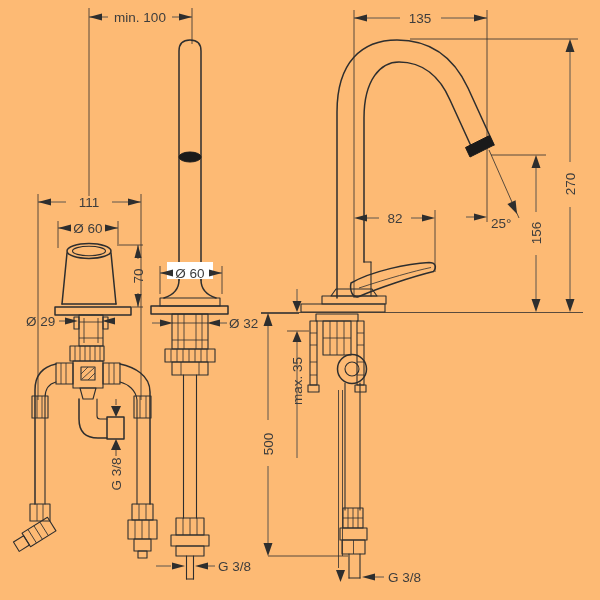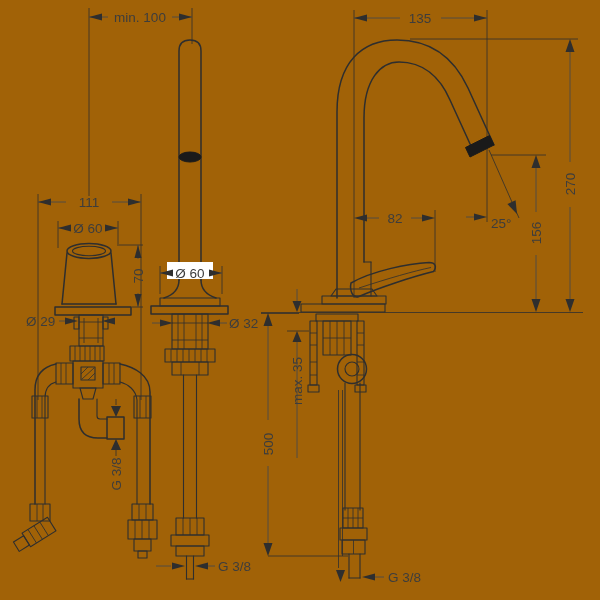--- a/index.html
+++ b/index.html
@@ -1,17 +1,17 @@
 <!DOCTYPE html>
 <html><head>
 <meta charset="utf-8">
 <style>
   html,body { margin:0; padding:0; }
   #stage {
-    width:600px; height:600px; background:#a16207; position:relative;
+    width:600px; height:600px; background:#fdba74; position:relative;
     font-family:"Liberation Sans", sans-serif;
   }
   svg text {
     font-family:"Liberation Sans", sans-serif;
     font-size:13.5px;
     fill:#3d3d3d;
   }
   .outline { fill:none; stroke:#2e2e2e; stroke-width:1.5; stroke-linecap:round; stroke-linejoin:round; }
   .outline2 { fill:none; stroke:#2e2e2e; stroke-width:1.1; stroke-linecap:round; stroke-linejoin:round; }
   .thin { fill:none; stroke:#2e2e2e; stroke-width:0.8; }

